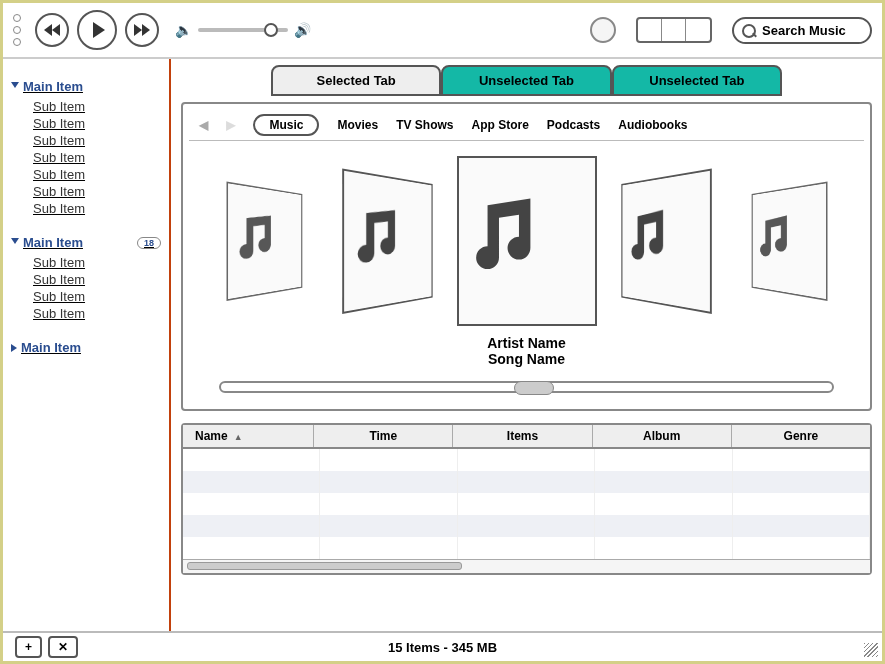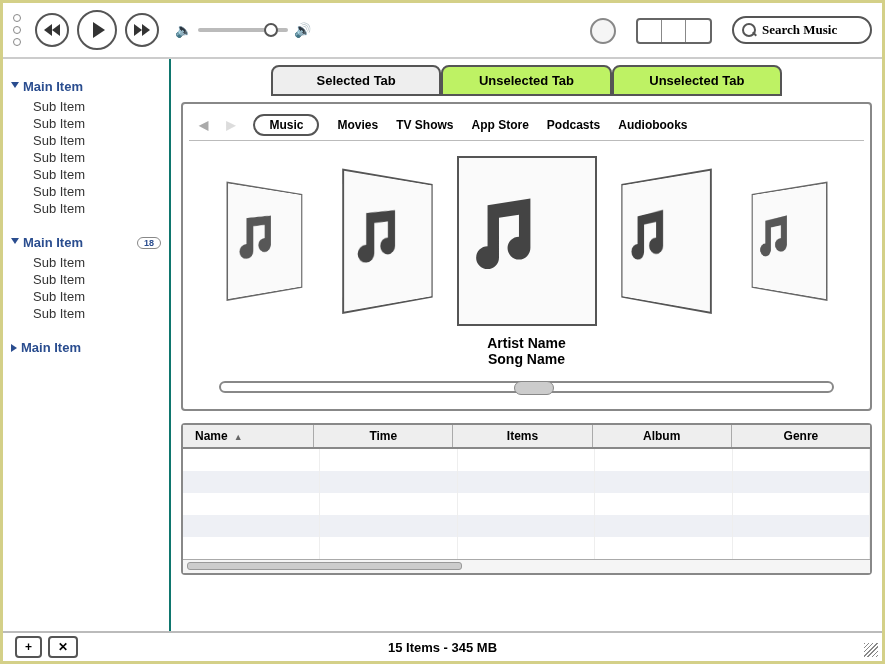--- a/index.html
+++ b/index.html
@@ -36,44 +36,44 @@
 .vol { display:flex; align-items:center; gap:6px; margin-left:8px;}
 .speaker { font-size: 14px; color:#444; }
 .slider { width: 90px; height: 4px; background:#bbb; border-radius:2px; position:relative;}
 .slider .knob { position:absolute; right:10px; top:-5px; width:14px;height:14px;border:2px solid #555;border-radius:50%;background:#fff;}
 .dl-box {
   flex: 0 0 240px; border:2px solid #666; border-radius:6px; padding:4px 10px;
   text-align:center; font-size:11px; font-weight:bold; margin-left: 12px;
 }
 .dl-bar { height:8px; border:1.5px solid #888; border-radius:4px; margin-top:3px; position:relative;}
 .dl-bar .fill { position:absolute; left:2px; top:1px; height:4px; width:15%; background:#bbb; border-radius:2px;}
-.toolbar-right { margin-left:auto; display:flex; align-items:flex-end; gap:20px;font-family:Liberation Serif, serif;}
+.toolbar-right { margin-left:auto; display:flex; align-items:flex-start; gap:20px;}
 .circle-btn { width:26px;height:26px;border:2px solid #888;border-radius:50%; background:#f5f5f5;}
 .seg-ctrl { display:flex; border:2px solid #666; border-radius:4px; overflow:hidden;}
 .seg-ctrl div { width:24px; height:22px; border-right:1.5px solid #888;}
 .seg-ctrl div:last-child{border-right:none;}
 .search-box {
   border:2px solid #555; border-radius:14px; padding:4px 12px 4px 28px;
   font-weight:bold; font-size:13px; width:140px; position:relative; background:#fff;
 }
 .search-box::before { content:""; position:absolute; left:8px; top:5px; width:10px;height:10px;border:2px solid #555;border-radius:50%;}
 .search-box::after { content:""; position:absolute; left:18px; top:15px; width:5px;height:2px;background:#555; transform:rotate(45deg);}
 
 .main { display:flex; height: 574px; }
-.sidebar { width: 168px; border-right: 2px solid #0f766e; padding: 20px 8px; font-size:13px; position:relative;}
+.sidebar { width: 168px; border-right: 2px solid #c2410c; padding: 20px 8px; font-size:13px; position:relative;text-decoration:underline;}
 .maingroup { margin-bottom: 18px; }
 .mainitem { color:#2a4d8f; font-weight:bold; display:flex; align-items:center; gap:4px; cursor:pointer; margin-bottom:4px;}
 .caret { width:0;height:0;border-left:6px solid #2a4d8f;border-top:4px solid transparent;border-bottom:4px solid transparent;}
 .caret.down { border-left:4px solid transparent;border-right:4px solid transparent;border-top:6px solid #2a4d8f;}
 .subitem { margin-left: 22px; color:#333; padding:1px 0; cursor:pointer;}
 .badge { margin-left:auto; border:1.5px solid #888; border-radius:10px; font-size:9px; padding:0 6px; background:#fff;}
 
 .content { flex:1; display:flex; flex-direction:column; position:relative; }
 .tabs-row { display:flex; gap:0; padding: 6px 100px 0; }
-.tab { flex:1; border:2px solid #555; border-radius:8px 8px 0 0; padding:6px; text-align:center; font-weight:bold; font-size:13px; cursor:pointer; background:#bef264;}
+.tab { flex:1; border:2px solid #555; border-radius:8px 8px 0 0; padding:6px; text-align:center; font-weight:bold; font-size:13px; cursor:pointer; background:#14b8a6;}
 .tab.sel { background:#eee; }
 
 .inner-box { margin: 6px 10px; border:2px solid #888; border-radius:4px; padding:6px; }
 .nav-row { display:flex; align-items:center; gap:18px; padding: 4px 10px; font-size:12px; font-weight:bold; border-bottom:1.5px solid #bbb;}
 .nav-row .arrow { color:#aaa; font-size:12px; cursor:pointer;}
 .pill { border:2px solid #555; border-radius:12px; padding:2px 14px; background:#fff;}
 .navlink { cursor:pointer; }
 
 .coverflow { display:flex; justify-content:center; align-items:center; gap:4px; padding: 20px 0 10px; height:190px; perspective: 800px;}
 .cover { width:120px; height:150px; border:2px solid #555; background:#fafafa; display:flex; align-items:center; justify-content:center; }

